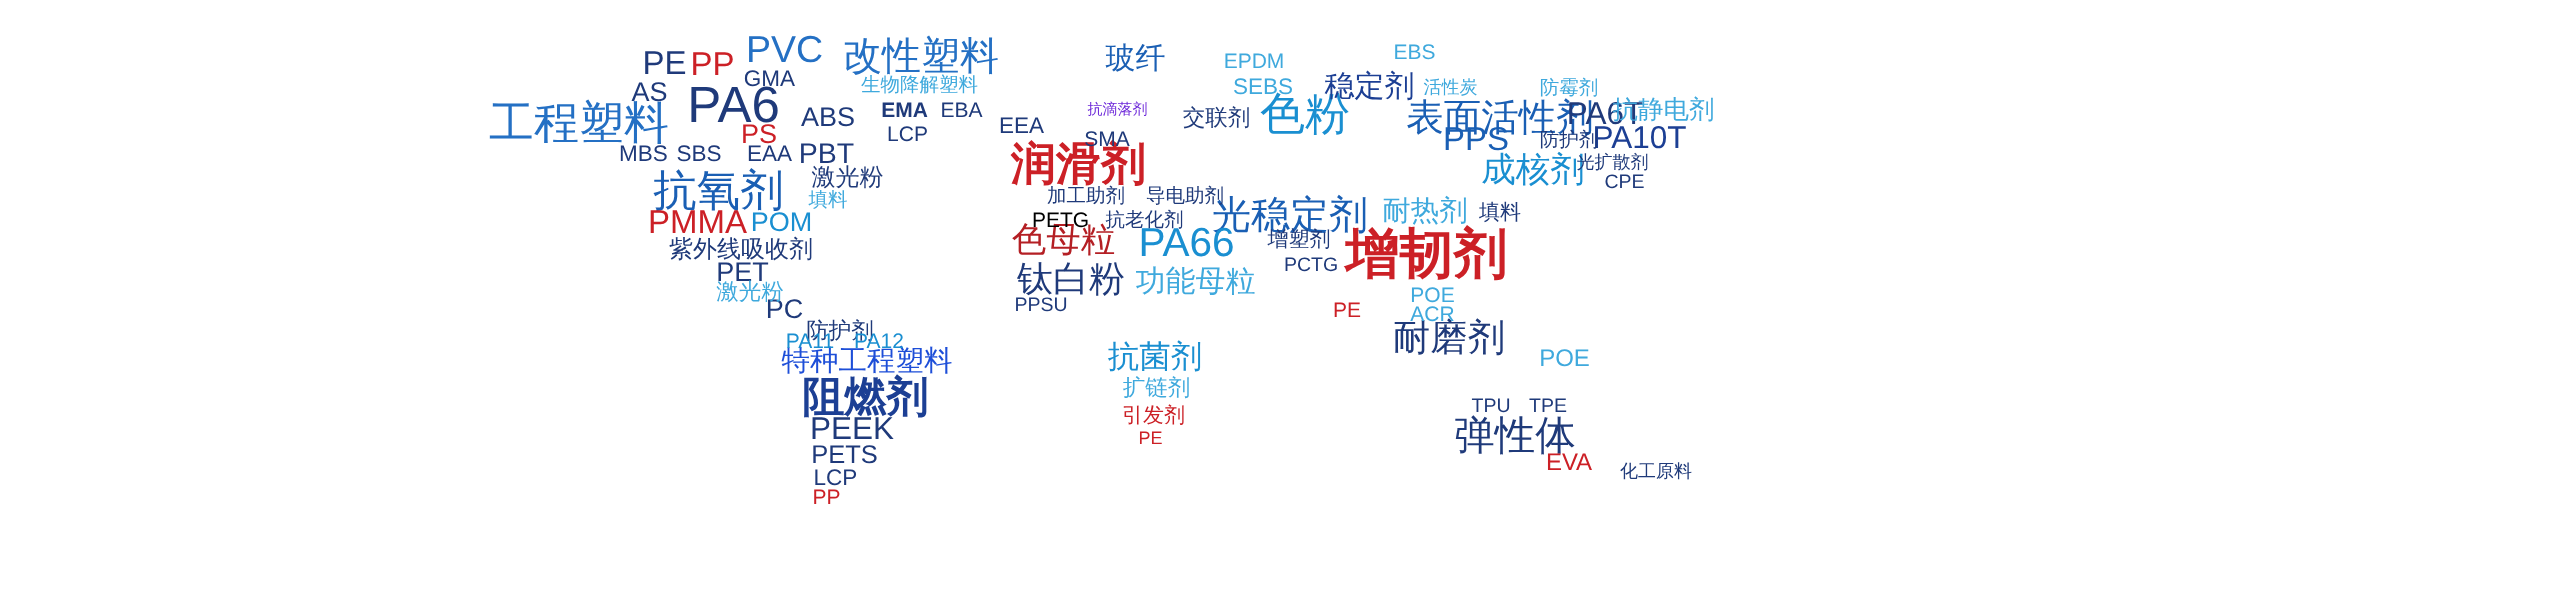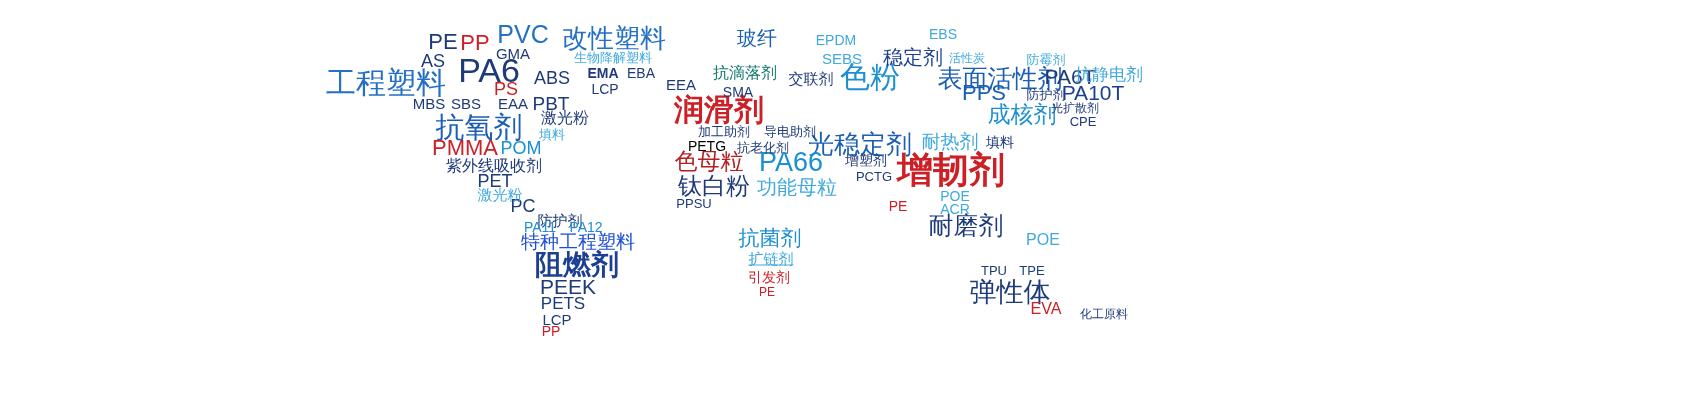--- a/index.html
+++ b/index.html
@@ -87,21 +87,21 @@
     <span class="word w-normal" style="left: 586px; top: 227px; font-size: 14px; color: rgb(26, 143, 209);">PA12</span>
     <span class="word w-normal" style="left: 429px; top: 103px; font-size: 15px; color: rgb(31, 58, 122);">MBS</span>
     <span class="word w-normal" style="left: 466px; top: 103px; font-size: 15px; color: rgb(31, 58, 122);">SBS</span>
     <span class="word w-normal" style="left: 513px; top: 103px; font-size: 15px; color: rgb(31, 58, 122);">EAA</span>
     <span class="word w-normal" style="left: 513px; top: 53px; font-size: 15px; color: rgb(31, 58, 122);">GMA</span>
     <span class="word cjk w-normal" style="left: 613px; top: 57px; font-size: 13px; color: rgb(63, 169, 221);">生物降解塑料</span>
     <span class="word w-normal" style="left: 603px; top: 73px; font-size: 14px; color: rgb(31, 58, 122); font-weight: bold;">EMA</span>
     <span class="word w-normal" style="left: 641px; top: 73px; font-size: 14px; color: rgb(31, 58, 122);">EBA</span>
     <span class="word w-normal" style="left: 605px; top: 89px; font-size: 14px; color: rgb(31, 58, 122);">LCP</span>
     <span class="word w-normal" style="left: 681px; top: 84px; font-size: 15px; color: rgb(31, 58, 122);">EEA</span>
-    <span class="word cjk w-normal" style="left: 745px; top: 74px; font-size: 16px; color: #0f766e; font-family: Liberation Mono, monospace;">抗滴落剂</span>
+    <span class="word cjk w-normal" style="left: 745px; top: 74px; font-size: 10px; color: #6d28d9;">抗滴落剂</span>
     <span class="word w-normal" style="left: 738px; top: 92px; font-size: 14px; color: rgb(31, 58, 122);">SMA</span>
     <span class="word cjk w-normal" style="left: 811px; top: 79px; font-size: 15px; color: rgb(31, 58, 122);">交联剂</span>
     <span class="word w-normal" style="left: 836px; top: 40px; font-size: 14px; color: rgb(63, 169, 221);">EPDM</span>
     <span class="word w-normal" style="left: 842px; top: 58px; font-size: 15px; color: rgb(63, 169, 221);">SEBS</span>
     <span class="word w-normal" style="left: 943px; top: 34px; font-size: 14px; color: rgb(63, 169, 221);">EBS</span>
     <span class="word cjk w-normal" style="left: 967px; top: 58px; font-size: 12px; color: rgb(63, 169, 221);">活性炭</span>
     <span class="word cjk w-normal" style="left: 1046px; top: 59px; font-size: 13px; color: rgb(63, 169, 221);">防霉剂</span>
     <span class="word cjk w-normal" style="left: 1046px; top: 94px; font-size: 13px; color: rgb(31, 58, 122);">防护剂</span>
     <span class="word cjk w-normal" style="left: 1075px; top: 108px; font-size: 12px; color: rgb(31, 58, 122);">光扩散剂</span>
     <span class="word w-normal" style="left: 1083px; top: 121px; font-size: 13px; color: rgb(31, 58, 122);">CPE</span>
@@ -114,16 +114,16 @@
     <span class="word cjk w-normal" style="left: 1000px; top: 142px; font-size: 14px; color: rgb(31, 58, 122);">填料</span>
     <span class="word w-normal" style="left: 694px; top: 203px; font-size: 13px; color: rgb(31, 58, 122);">PPSU</span>
     <span class="word w-normal" style="left: 898px; top: 206px; font-size: 14px; color: rgb(204, 32, 38);">PE</span>
     <span class="word w-normal" style="left: 955px; top: 196px; font-size: 14px; color: rgb(63, 169, 221);">POE</span>
     <span class="word w-normal" style="left: 955px; top: 209px; font-size: 14px; color: rgb(63, 169, 221);">ACR</span>
     <span class="word w-normal" style="left: 1043px; top: 240px; font-size: 16px; color: rgb(63, 169, 221);">POE</span>
     <span class="word w-normal" style="left: 994px; top: 270px; font-size: 13px; color: rgb(31, 58, 122);">TPU</span>
     <span class="word w-normal" style="left: 1032px; top: 270px; font-size: 13px; color: rgb(31, 58, 122);">TPE</span>
     <span class="word w-normal" style="left: 1046px; top: 309px; font-size: 16px; color: rgb(204, 32, 38);">EVA</span>
     <span class="word cjk w-normal" style="left: 1104px; top: 314px; font-size: 12px; color: rgb(31, 58, 122);">化工原料</span>
-    <span class="word cjk w-normal" style="left: 771px; top: 259px; font-size: 15px; color: rgb(63, 169, 221); text-decoration: underline;">扩链剂</span>
+    <span class="word cjk w-normal" style="left: 771px; top: 259px; font-size: 15px; color: rgb(63, 169, 221);">扩链剂</span>
     <span class="word cjk w-normal" style="left: 769px; top: 277px; font-size: 14px; color: rgb(204, 32, 38);">引发剂</span>
     <span class="word w-normal" style="left: 767px; top: 292px; font-size: 12px; color: rgb(204, 32, 38);">PE</span>
   </div>
 
 </body></html>

